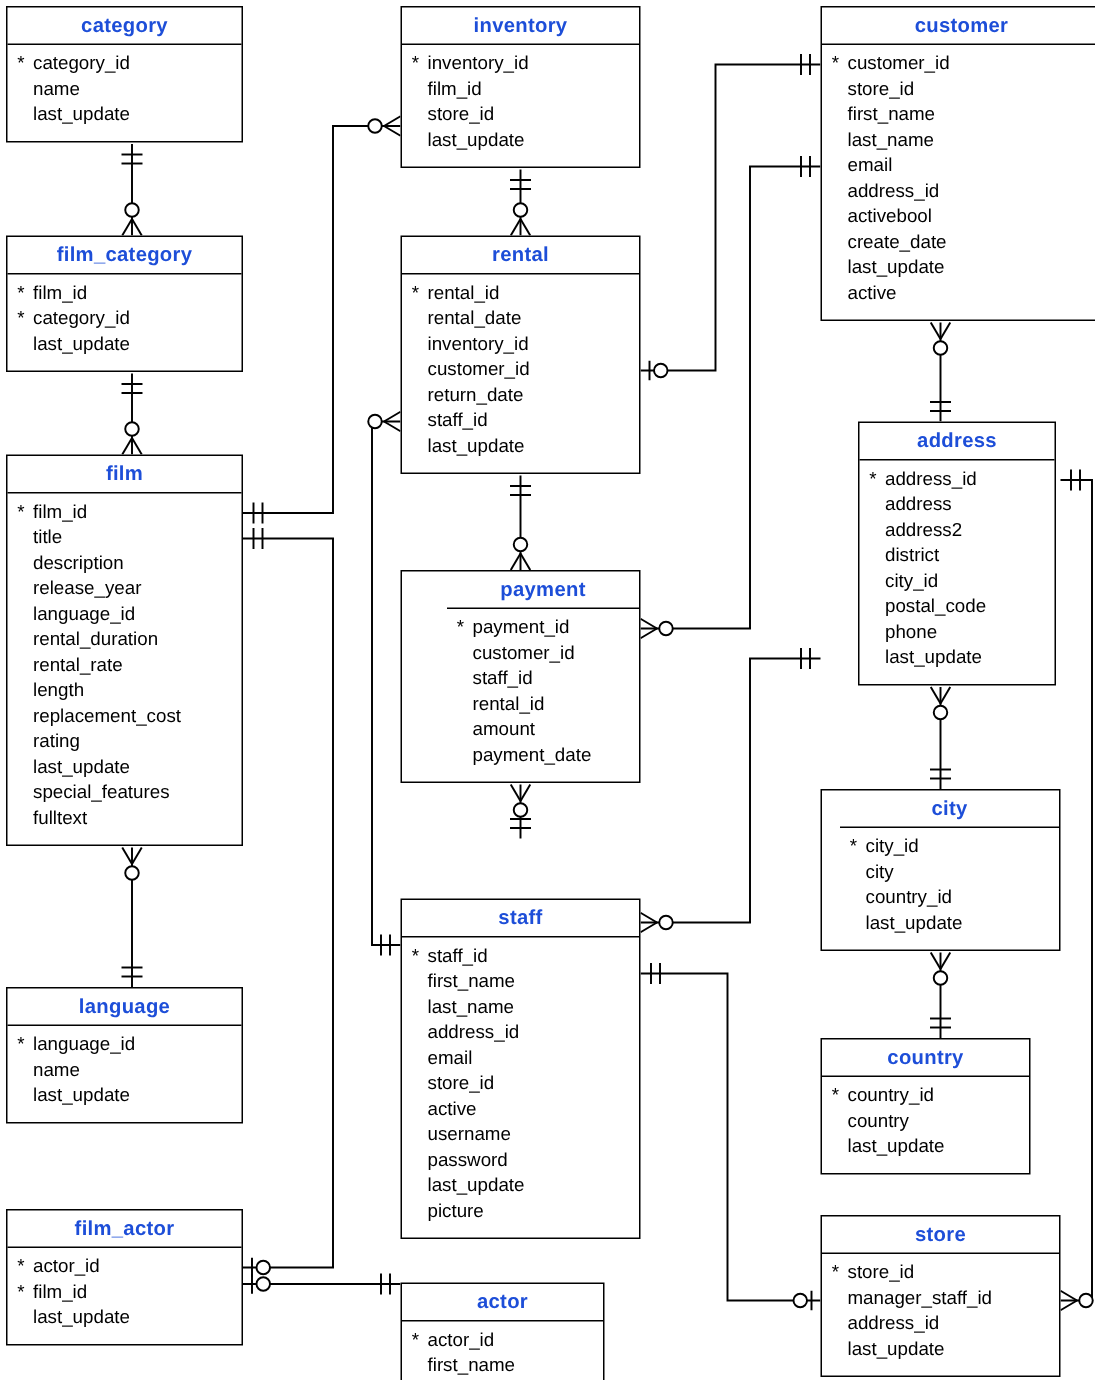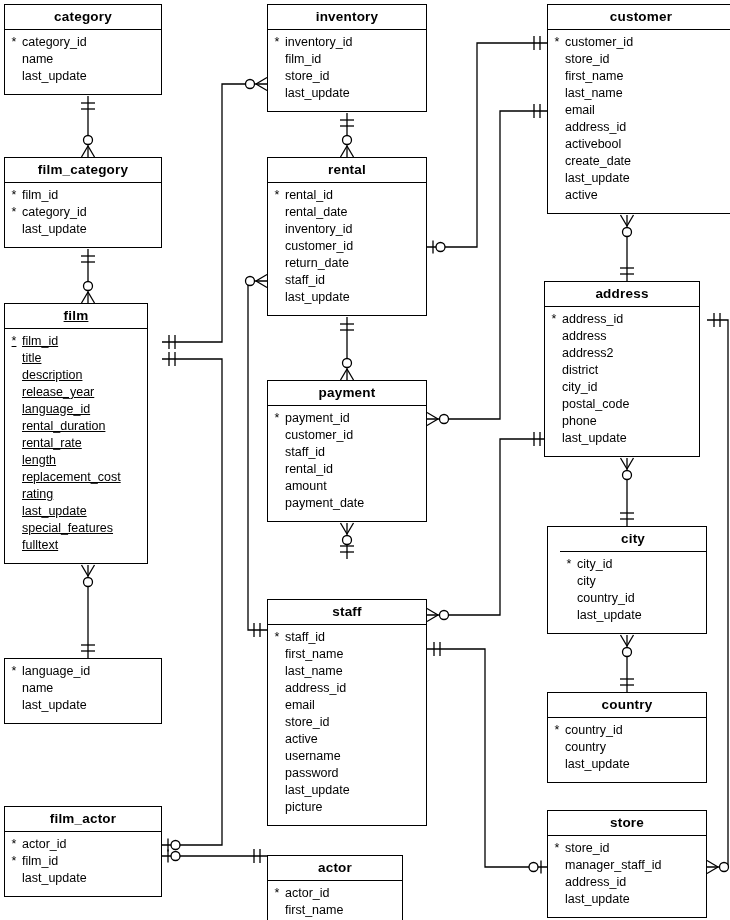--- a/index.html
+++ b/index.html
@@ -8,21 +8,21 @@
     font-family:"Liberation Sans",sans-serif;overflow:hidden;
   }
   #rel-layer{position:absolute;left:0;top:0;z-index:1;}
   .tbl{
     position:absolute;background:#ffffff;border:1.5px solid #000;
     box-sizing:border-box;z-index:2;
   }
   .hdr{
     height:24px;line-height:24px;text-align:center;font-weight:bold;
     font-size:13.5px;border-bottom:1.5px solid #000;letter-spacing:0.2px;
-    color:#000000;
+    color:#1d4ed8;
   }
   .tbody{padding:4px 0 9px 0;}
   .frow{height:17px;line-height:17px;font-size:12.5px;color:#000;
     display:flex;white-space:nowrap;}
   .star{flex:none;width:8px;margin-left:5px;text-align:center;}
   .fname{margin-left:4px;}
 </style>
 </head>
 <body>
 
@@ -233,21 +233,21 @@
         <div class="frow">
           <span class="star">*</span>
           <span class="fname">category_id</span>
         </div>
         <div class="frow">
           <span class="star"></span>
           <span class="fname">last_update</span>
         </div>
       </div>
     </div>
-    <div class="tbl" style="left: 4px; top: 303px; width: 144px; text-decoration: underline;">
+    <div class="tbl" style="left: 4px; top: 303px; width: 158px;">
       <div class="hdr">film</div>
       <div class="tbody">
         <div class="frow">
           <span class="star">*</span>
           <span class="fname">film_id</span>
         </div>
         <div class="frow">
           <span class="star"></span>
           <span class="fname">title</span>
         </div>
@@ -291,20 +291,21 @@
           <span class="star"></span>
           <span class="fname">special_features</span>
         </div>
         <div class="frow">
           <span class="star"></span>
           <span class="fname">fulltext</span>
         </div>
       </div>
     </div>
     <div class="tbl" style="left: 4px; top: 658px; width: 158px;">
+      <div class="hdr">language</div>
       <div class="tbody">
         <div class="frow">
           <span class="star">*</span>
           <span class="fname">language_id</span>
         </div>
         <div class="frow">
           <span class="star"></span>
           <span class="fname">name</span>
         </div>
         <div class="frow">
@@ -377,21 +378,21 @@
         <div class="frow">
           <span class="star"></span>
           <span class="fname">staff_id</span>
         </div>
         <div class="frow">
           <span class="star"></span>
           <span class="fname">last_update</span>
         </div>
       </div>
     </div>
-    <div class="tbl" style="left: 267px; top: 380px; width: 160px;">
+    <div class="tbl" style="left: 267px; top: 380px; width: 160px; padding-left: 30px;">
       <div class="hdr">payment</div>
       <div class="tbody">
         <div class="frow">
           <span class="star">*</span>
           <span class="fname">payment_id</span>
         </div>
         <div class="frow">
           <span class="star"></span>
           <span class="fname">customer_id</span>
         </div>
@@ -521,21 +522,21 @@
         <div class="frow">
           <span class="star"></span>
           <span class="fname">last_update</span>
         </div>
         <div class="frow">
           <span class="star"></span>
           <span class="fname">active</span>
         </div>
       </div>
     </div>
-    <div class="tbl" style="left: 544px; top: 281px; width: 156px;">
+    <div class="tbl" style="left: 572px; top: 281px; width: 132px;">
       <div class="hdr">address</div>
       <div class="tbody">
         <div class="frow">
           <span class="star">*</span>
           <span class="fname">address_id</span>
         </div>
         <div class="frow">
           <span class="star"></span>
           <span class="fname">address</span>
         </div>
@@ -579,21 +580,21 @@
         <div class="frow">
           <span class="star"></span>
           <span class="fname">country_id</span>
         </div>
         <div class="frow">
           <span class="star"></span>
           <span class="fname">last_update</span>
         </div>
       </div>
     </div>
-    <div class="tbl" style="left: 547px; top: 692px; width: 160px;">
+    <div class="tbl" style="left: 547px; top: 692px; width: 140px;">
       <div class="hdr">country</div>
       <div class="tbody">
         <div class="frow">
           <span class="star">*</span>
           <span class="fname">country_id</span>
         </div>
         <div class="frow">
           <span class="star"></span>
           <span class="fname">country</span>
         </div>

